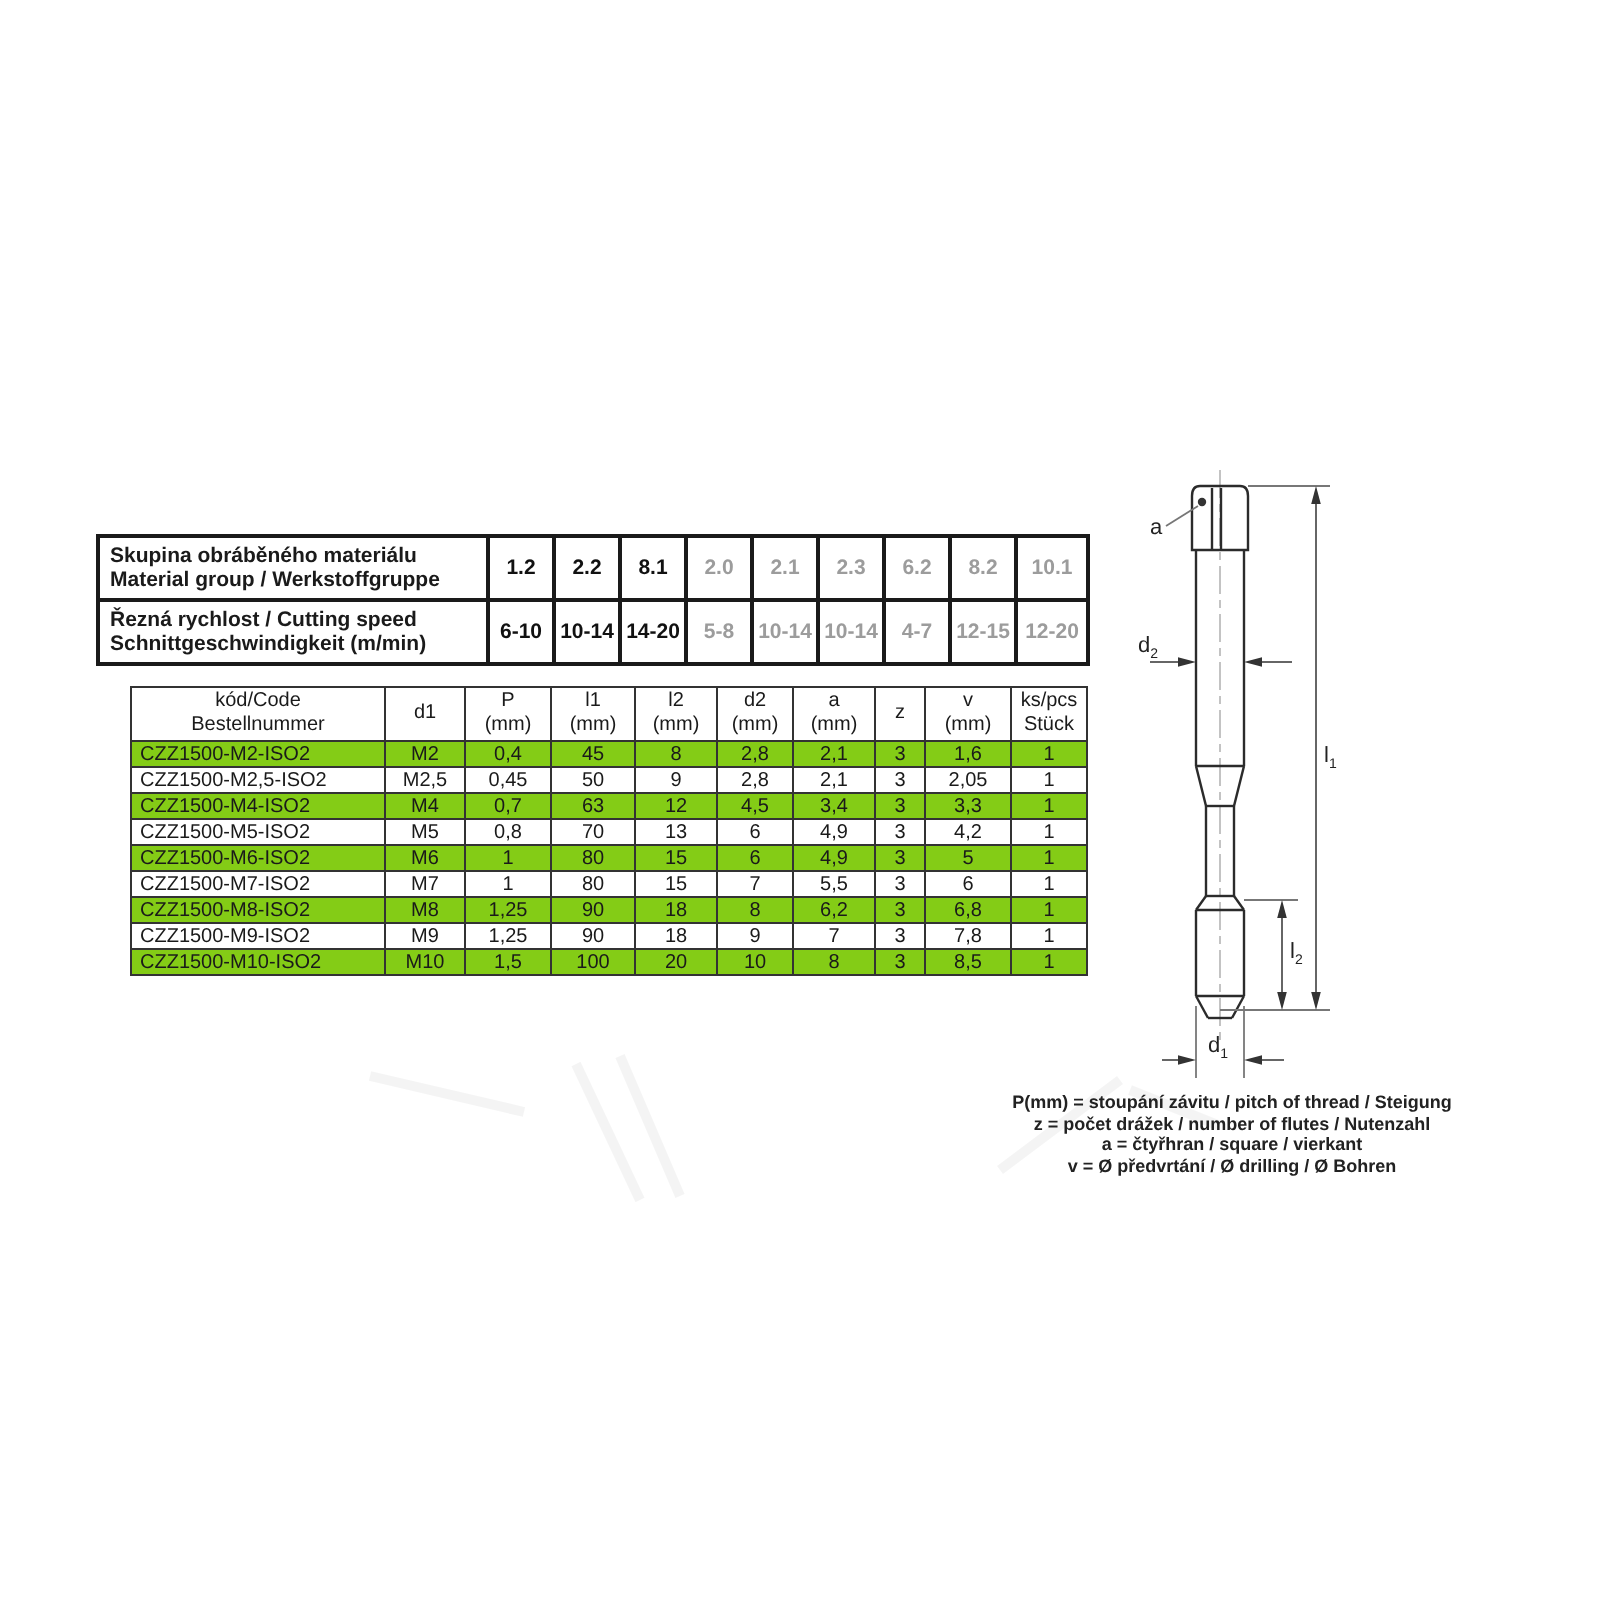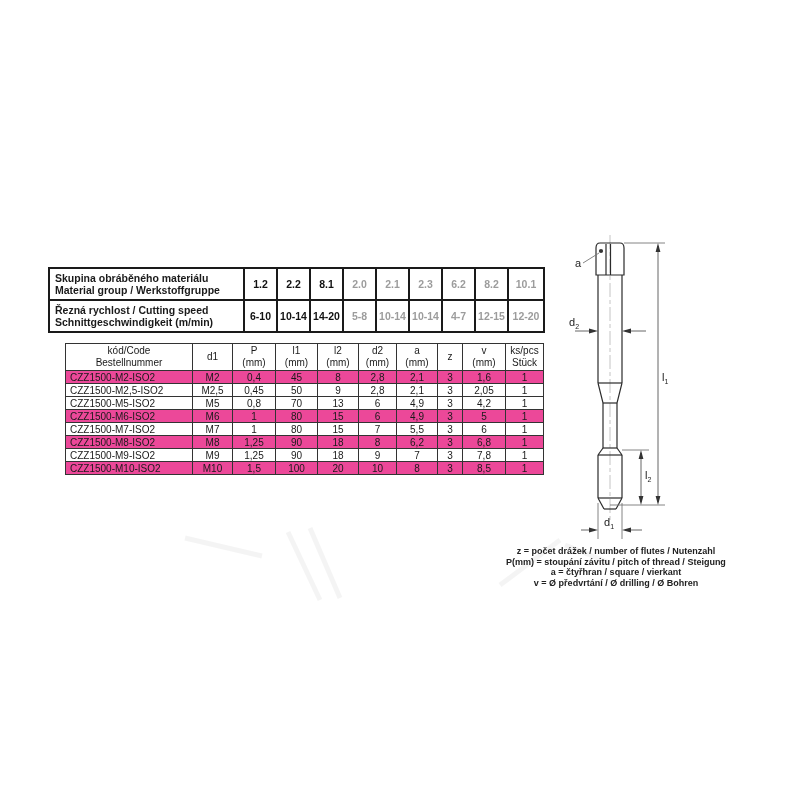--- a/index.html
+++ b/index.html
@@ -30,21 +30,21 @@
   .spec-table{
     position:absolute;left:65px;top:343px;width:478px;
     border-collapse:collapse;table-layout:fixed;
   }
   .spec-table th,.spec-table td{
     border:1px solid #333;font-size:10px;font-weight:normal;
     text-align:center;padding:0 1px;
   }
   .spec-table th{line-height:12px;padding:1px 0;background:#fff;}
   .spec-table td{line-height:11px;height:12px;}
-  .spec-table tr.shaded td{background:#ec4899;}
+  .spec-table tr.shaded td{background:#84cc16;}
   .spec-table td.code{text-align:left;padding-left:4px;}
 
   
   .legend{
     position:absolute;left:466px;top:546px;width:300px;
     text-align:center;font-size:9px;font-weight:bold;line-height:10.5px;color:#222;
   }
 
   
   .drawing{position:absolute;left:545px;top:215px;}
@@ -157,20 +157,32 @@
           <td>M2,5</td>
           <td>0,45</td>
           <td>50</td>
           <td>9</td>
           <td>2,8</td>
           <td>2,1</td>
           <td>3</td>
           <td>2,05</td>
           <td>1</td>
         </tr>
+        <tr class="shaded">
+          <td class="code">CZZ1500-M4-ISO2</td>
+          <td>M4</td>
+          <td>0,7</td>
+          <td>63</td>
+          <td>12</td>
+          <td>4,5</td>
+          <td>3,4</td>
+          <td>3</td>
+          <td>3,3</td>
+          <td>1</td>
+        </tr>
         <tr>
           <td class="code">CZZ1500-M5-ISO2</td>
           <td>M5</td>
           <td>0,8</td>
           <td>70</td>
           <td>13</td>
           <td>6</td>
           <td>4,9</td>
           <td>3</td>
           <td>4,2</td>
@@ -316,19 +328,19 @@
       <polygon class="arrow" points="53,315 44,312.6 44,317.4"></polygon>
       <line class="dim" x1="80" y1="315" x2="97" y2="315"></line>
       <polygon class="arrow" points="77,315 86,312.6 86,317.4"></polygon>
       <text x="59" y="311">
         <tspan>d</tspan><tspan class="sub" dy="3">1</tspan>
       </text>
     </g>
   </svg>
 
   <div class="legend">
+      <div>P(mm) = stoupání závitu / pitch of thread / Steigung</div>
       <div>z = počet drážek / number of flutes / Nutenzahl</div>
-      <div>P(mm) = stoupání závitu / pitch of thread / Steigung</div>
       <div>a = čtyřhran / square / vierkant</div>
       <div>v = Ø předvrtání / Ø drilling / Ø Bohren</div>
     </div>
 
 </div>
 
 </body></html>

